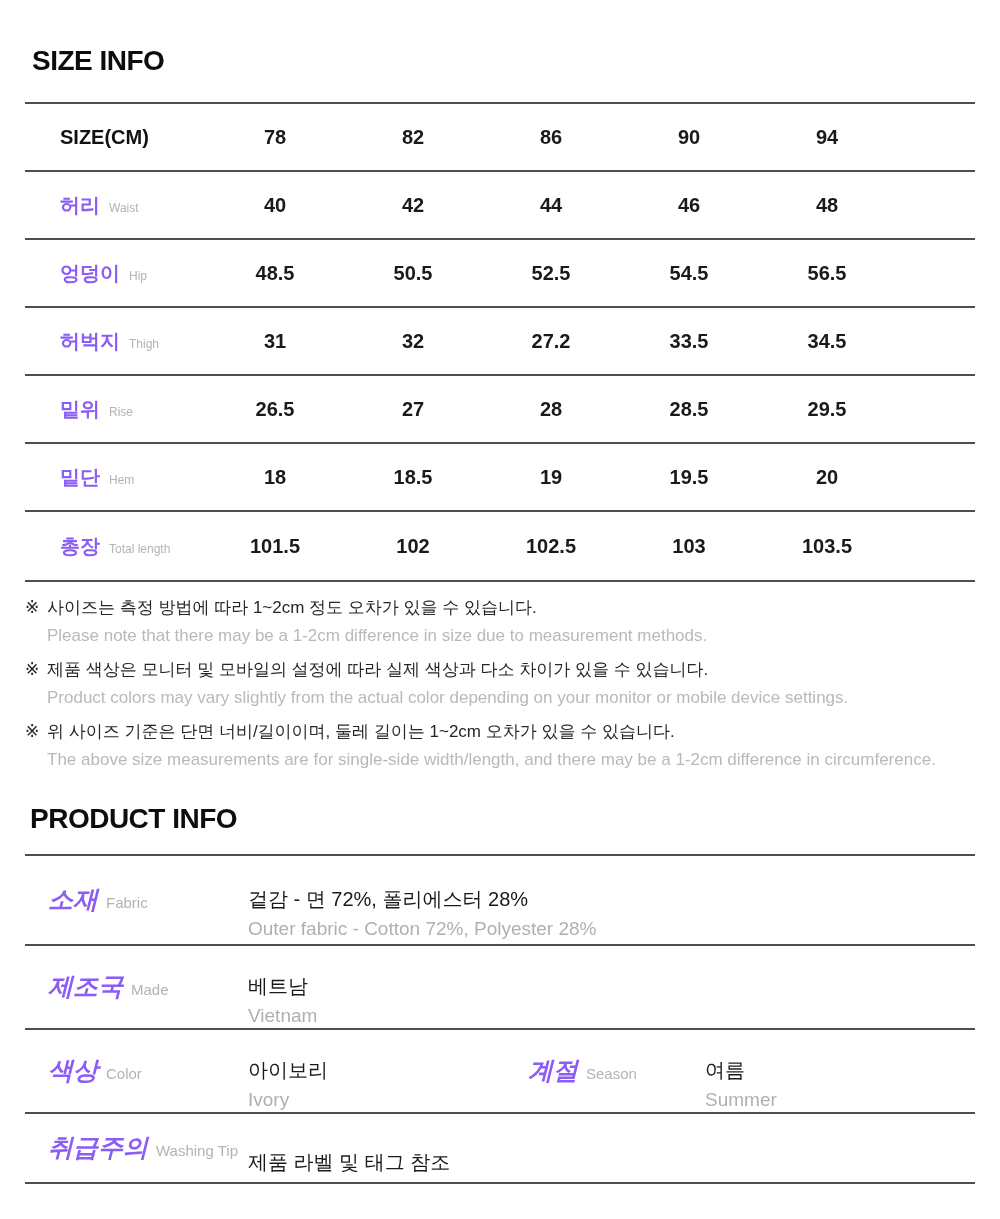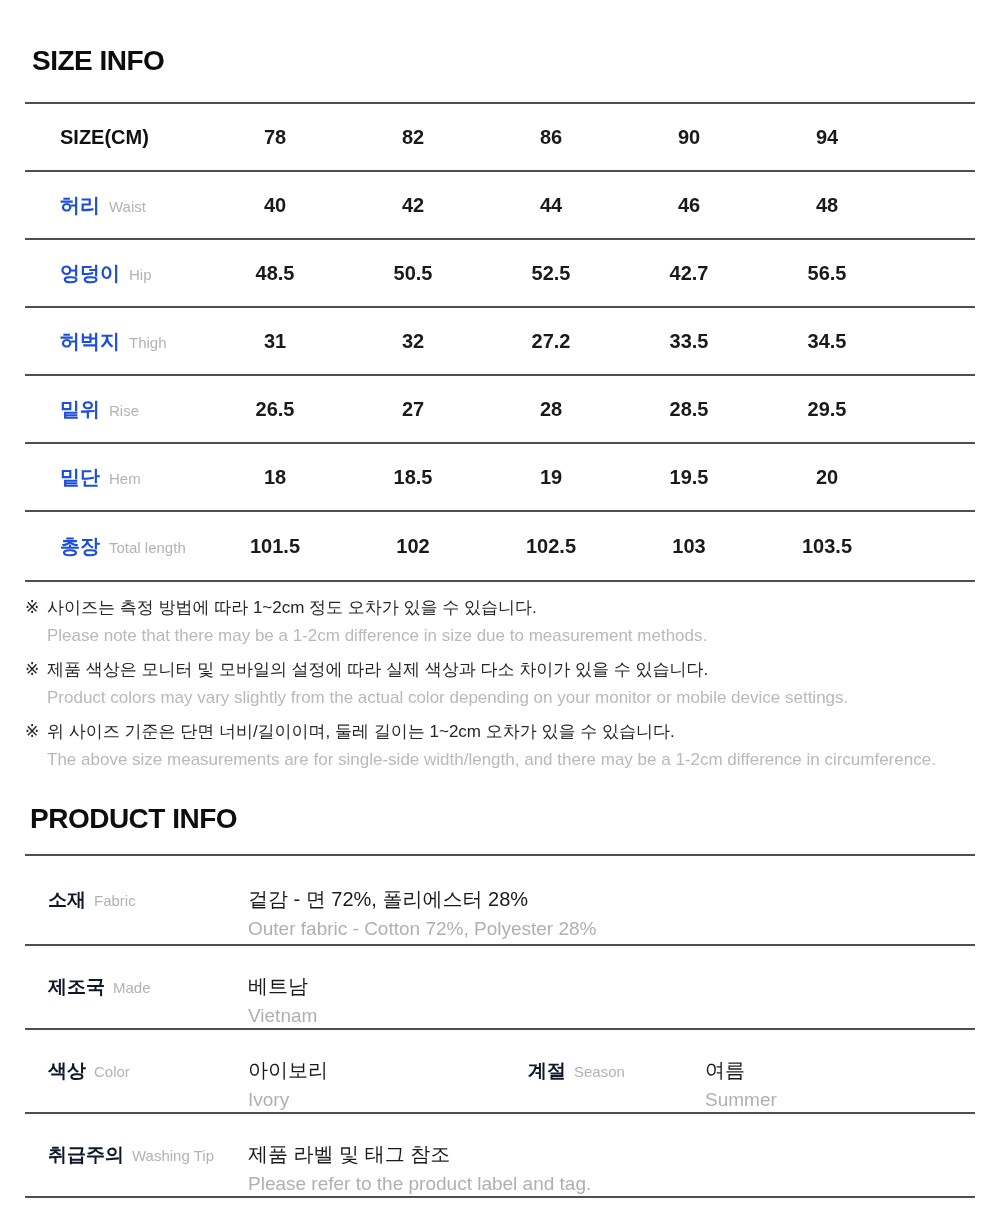--- a/index.html
+++ b/index.html
@@ -39,24 +39,24 @@
   table.size-table tr { height: 68px; }
   table.size-table tr.last { height: 70px; }
   td.lbl {
     padding-left: 35px;
     text-align: left;
     white-space: nowrap;
   }
   td.lbl .kr {
     font-size: 20px;
     font-weight: 700;
-    color: #1d4ed8;
+    color: #8b5cf6;
   }
   td.lbl .en {
-    font-size: 15px;
+    font-size: 12px;
     color: #b3b3b3;
     margin-left: 9px;
   }
   td.head-lbl {
     padding-left: 35px;
     font-size: 20px;
     font-weight: 700;
     color: #111111;
   }
   td.val {
@@ -96,23 +96,24 @@
   .prow {
     display: grid;
     grid-template-columns: 223px 257px 200px 270px;
     align-items: center;
     border-bottom: 2px solid #4f4f4f;
     min-height: 68px;
   }
   .prow.tall { min-height: 88px; }
   .plbl { padding-left: 23px; white-space: nowrap; }
   .plbl .kr {
-    font-size: 19px;
+    font-size: 25px;
     font-weight: 700;
-    color: #0f172a;
+    color: #8b5cf6;
+    font-style: italic;
   }
   .plbl .en {
     font-size: 15px;
     color: #b3b3b3;
     margin-left: 8px;
   }
   .pval .vkr {
     font-size: 20px;
     color: #1a1a1a;
     line-height: 24px;
@@ -161,21 +162,21 @@
           <td class="val">44</td>
           <td class="val">46</td>
           <td class="val">48</td>
           <td></td>
         </tr>
         <tr>
           <td class="lbl"><span class="kr">엉덩이</span><span class="en">Hip</span></td>
           <td class="val">48.5</td>
           <td class="val">50.5</td>
           <td class="val">52.5</td>
-          <td class="val">42.7</td>
+          <td class="val">54.5</td>
           <td class="val">56.5</td>
           <td></td>
         </tr>
         <tr>
           <td class="lbl"><span class="kr">허벅지</span><span class="en">Thigh</span></td>
           <td class="val">31</td>
           <td class="val">32</td>
           <td class="val">27.2</td>
           <td class="val">33.5</td>
           <td class="val">34.5</td>
@@ -268,20 +269,19 @@
           <div class="ven">Summer</div>
         </div>
       </div>
 
       <div class="prow">
         <div class="plbl">
           <span class="kr">취급주의</span><span class="en">Washing Tip</span>
         </div>
         <div class="pval span3">
           <div class="vkr">제품 라벨 및 태그 참조</div>
-          <div class="ven">Please refer to the product label and tag.</div>
         </div>
       </div>
 
     </div>
   </section>
 
 </div>
 
 </body></html>

